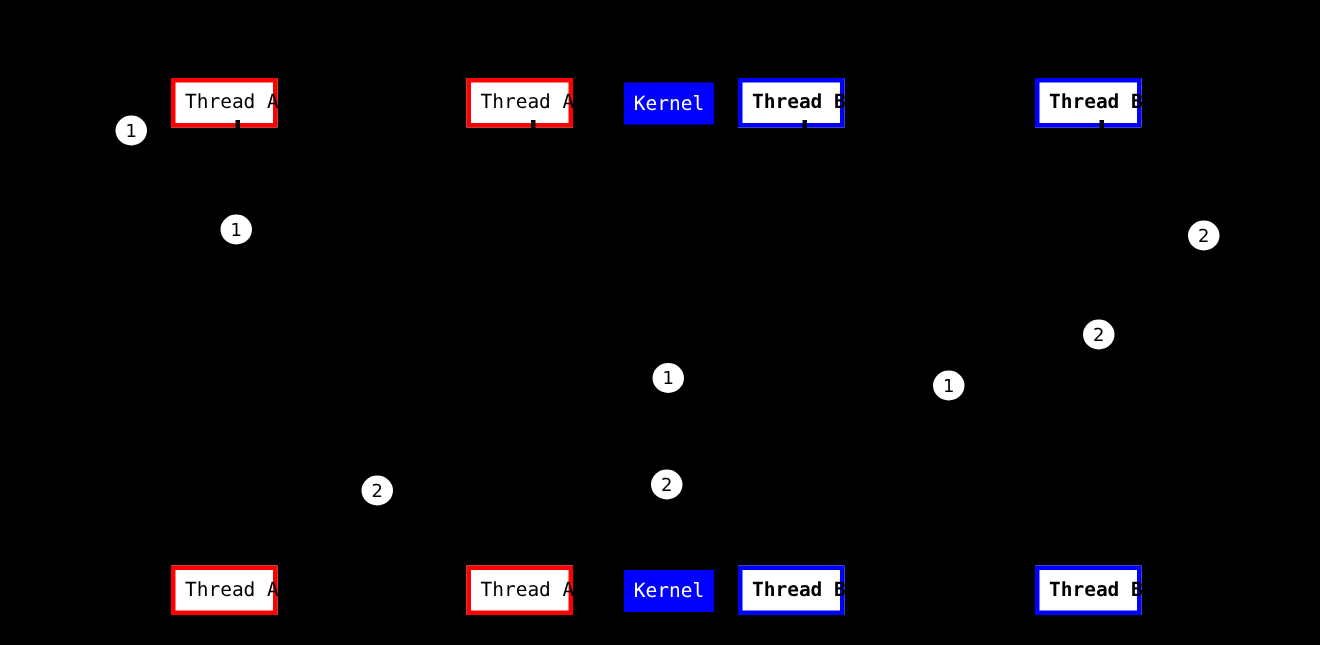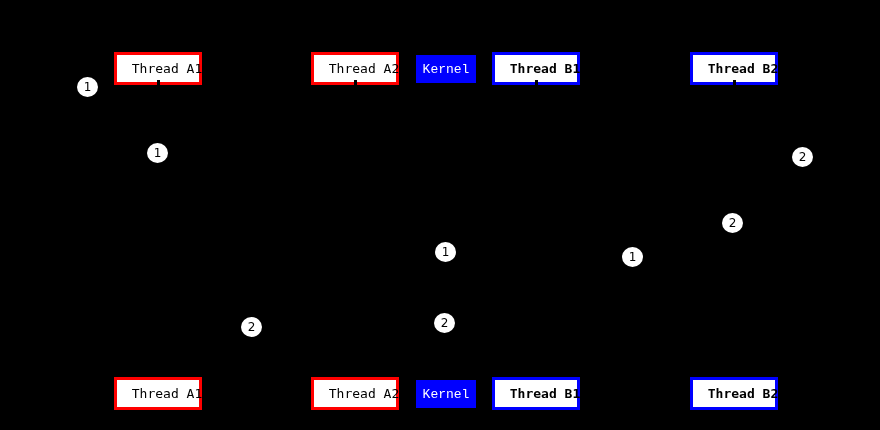--- a/index.html
+++ b/index.html
@@ -10,21 +10,21 @@
   .canvas {
     position: relative;
     width: 880px;
     height: 430px;
     background: var(--background, #000000);
     overflow: hidden;
     font-family: "DejaVu Sans Mono", "Liberation Mono", monospace;
   }
   .abox {
     position: absolute;
-    width: 88px;
+    width: 71px;
     height: 33px;
     box-sizing: border-box;
     background: var(--box-fill, #ffffff);
     color: var(--box-text, #000000);
     border: 3px solid #ffffff;
     display: flex;
     align-items: center;
     justify-content: center;
     font-size: 13px;
     white-space: nowrap;
@@ -37,21 +37,20 @@
     width: 60px;
     height: 28px;
     box-sizing: border-box;
     background: var(--kernel-bg, #0000ff);
     color: var(--kernel-text, #ffffff);
     display: flex;
     align-items: center;
     justify-content: center;
     font-size: 13px;
     white-space: nowrap;
-    font-family: Liberation Mono, monospace;
   }
   .tick {
     position: absolute;
     width: 3px;
     height: 7px;
     background: var(--lifeline, #000000);
   }
   .marker {
     position: absolute;
     width: 21px;

